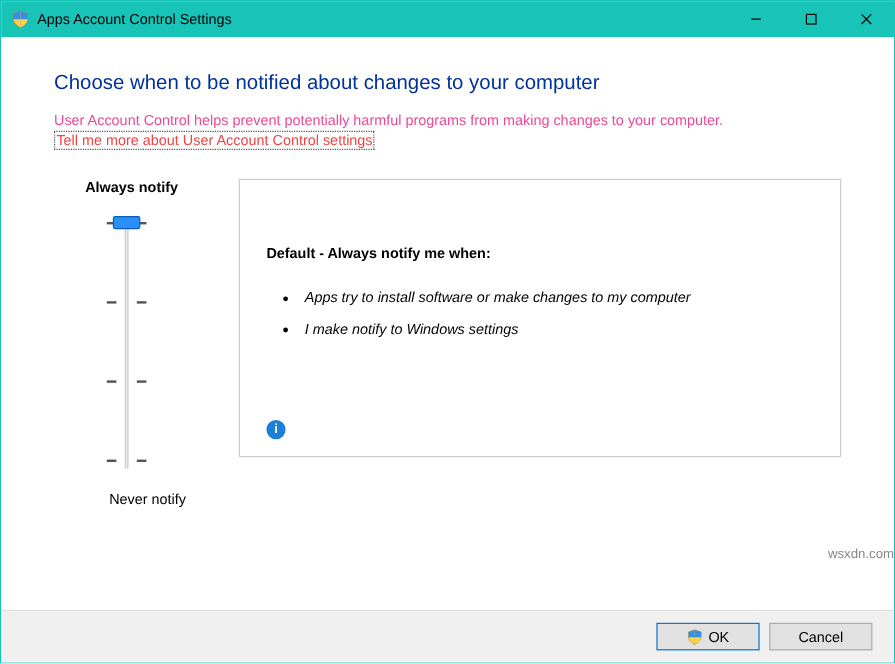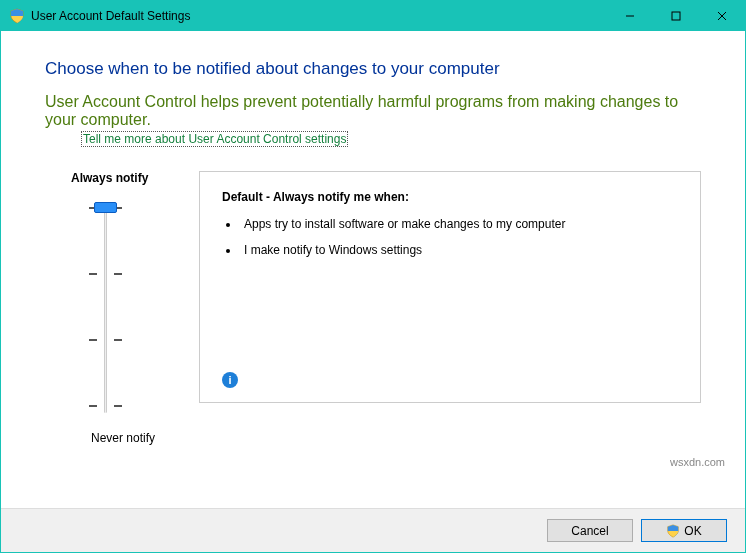--- a/index.html
+++ b/index.html
@@ -51,32 +51,31 @@
     padding: 28px 44px 10px 44px;
     position: relative;
   }
   .heading {
     color: #003399;
     font-size: 17px;
     font-weight: 400;
     margin-bottom: 14px;
   }
   .desc {
-    font-size: 16px;
-    color: #4d7c0f;
+    font-size: 12px;
+    color: #ec4899;
     margin-bottom: 2px;
   }
   .link {
     font-size: 12px;
-    color: #15803d;
+    color: #ef4444;
     text-decoration: none;
     border: 1px dotted #555;
     padding: 0 1px;
     display: inline-block;
-    margin-left: 36px;
   }
   .main-row {
     display: flex;
     margin-top: 24px;
   }
   .slider-col {
     width: 130px;
     position: relative;
   }
   .slider-label-top {
@@ -130,24 +129,26 @@
     margin-left: 24px;
     padding: 18px 22px 14px 22px;
     height: 232px;
     display: flex;
     flex-direction: column;
   }
   .info-title {
     font-weight: 700;
     font-size: 12px;
     margin-bottom: 12px;
+    margin-top: 36px;
   }
   .info-list {
     padding-left: 18px;
-    margin: 0;
+    margin: 10px;
+    font-style: italic;
   }
   .info-list li {
     font-size: 12px;
     margin-bottom: 10px;
     line-height: 1.35;
     padding-left: 4px;
   }
   .recommend {
     margin-top: auto;
     display: flex;
@@ -186,42 +187,42 @@
     align-items: center;
     justify-content: center;
     background: #e1e1e1;
     border: 1px solid #adadad;
     gap: 4px;
     padding: 0 10px;
   }
   .btn.primary { border: 1px solid #0078d7; }
   .watermark {
     position: absolute;
-    right: 20px;
+    right: 0;
     bottom: 40px;
     font-size: 11px;
     color: #888;
   }
   svg.shield { width: 16px; height: 16px; display: block; }
 </style>
 </head>
 <body>
 
 <div class="window">
 
   <div class="titlebar">
     <span class="icon-shield">
       <svg class="shield" viewBox="0 0 16 16">
         <path d="M8 1 L14 3 V8 C14 12 8 15 8 15 C8 15 2 12 2 8 V3 Z" fill="#ffd24a" stroke="#c78a00" stroke-width="0.6"></path>
         <path d="M8 1 L14 3 V8 C14 12 8 15 8 15 Z" fill="#3b8fe3"></path>
         <path d="M8 1 L2 3 V8 L8 8 Z" fill="#3b8fe3"></path>
         <path d="M8 8 L14 8 V8 C14 12 8 15 8 15 Z" fill="#ffd24a"></path>
       </svg>
     </span>
-    <span class="title">User Account Default Settings</span>
+    <span class="title">Apps Account Control Settings</span>
     <div class="win-controls">
       <div class="win-btn">
         <svg width="10" height="10" viewBox="0 0 10 10">
             <line x1="1" y1="5" x2="9" y2="5" stroke="#000" stroke-width="1"></line>
           </svg>
       </div>
       <div class="win-btn">
         <svg width="10" height="10" viewBox="0 0 10 10">
             <rect x="1" y="1" width="8" height="8" fill="none" stroke="#000" stroke-width="1"></rect>
           </svg>
@@ -267,29 +268,29 @@
         <div class="recommend">
           <div class="info-icon">i</div>
         </div>
       </div>
     </div>
 
     <div class="watermark">wsxdn.com</div>
   </div>
 
   <div class="footer">
-    <div class="btn">
-      <span>Cancel</span>
-    </div>
     <div class="btn primary">
       <span>
         <svg class="shield" viewBox="0 0 16 16" style="width:14px;height:14px">
           <path d="M8 1 L14 3 V8 C14 12 8 15 8 15 C8 15 2 12 2 8 V3 Z" fill="#ffd24a" stroke="#c78a00" stroke-width="0.6"></path>
           <path d="M8 1 L14 3 V8 C14 12 8 15 8 15 Z" fill="#3b8fe3"></path>
           <path d="M8 1 L2 3 V8 L8 8 Z" fill="#3b8fe3"></path>
           <path d="M8 8 L14 8 V8 C14 12 8 15 8 15 Z" fill="#ffd24a"></path>
         </svg>
       </span>
       <span>OK</span>
     </div>
+    <div class="btn">
+      <span>Cancel</span>
+    </div>
   </div>
 
 </div>
 
 </body></html>

